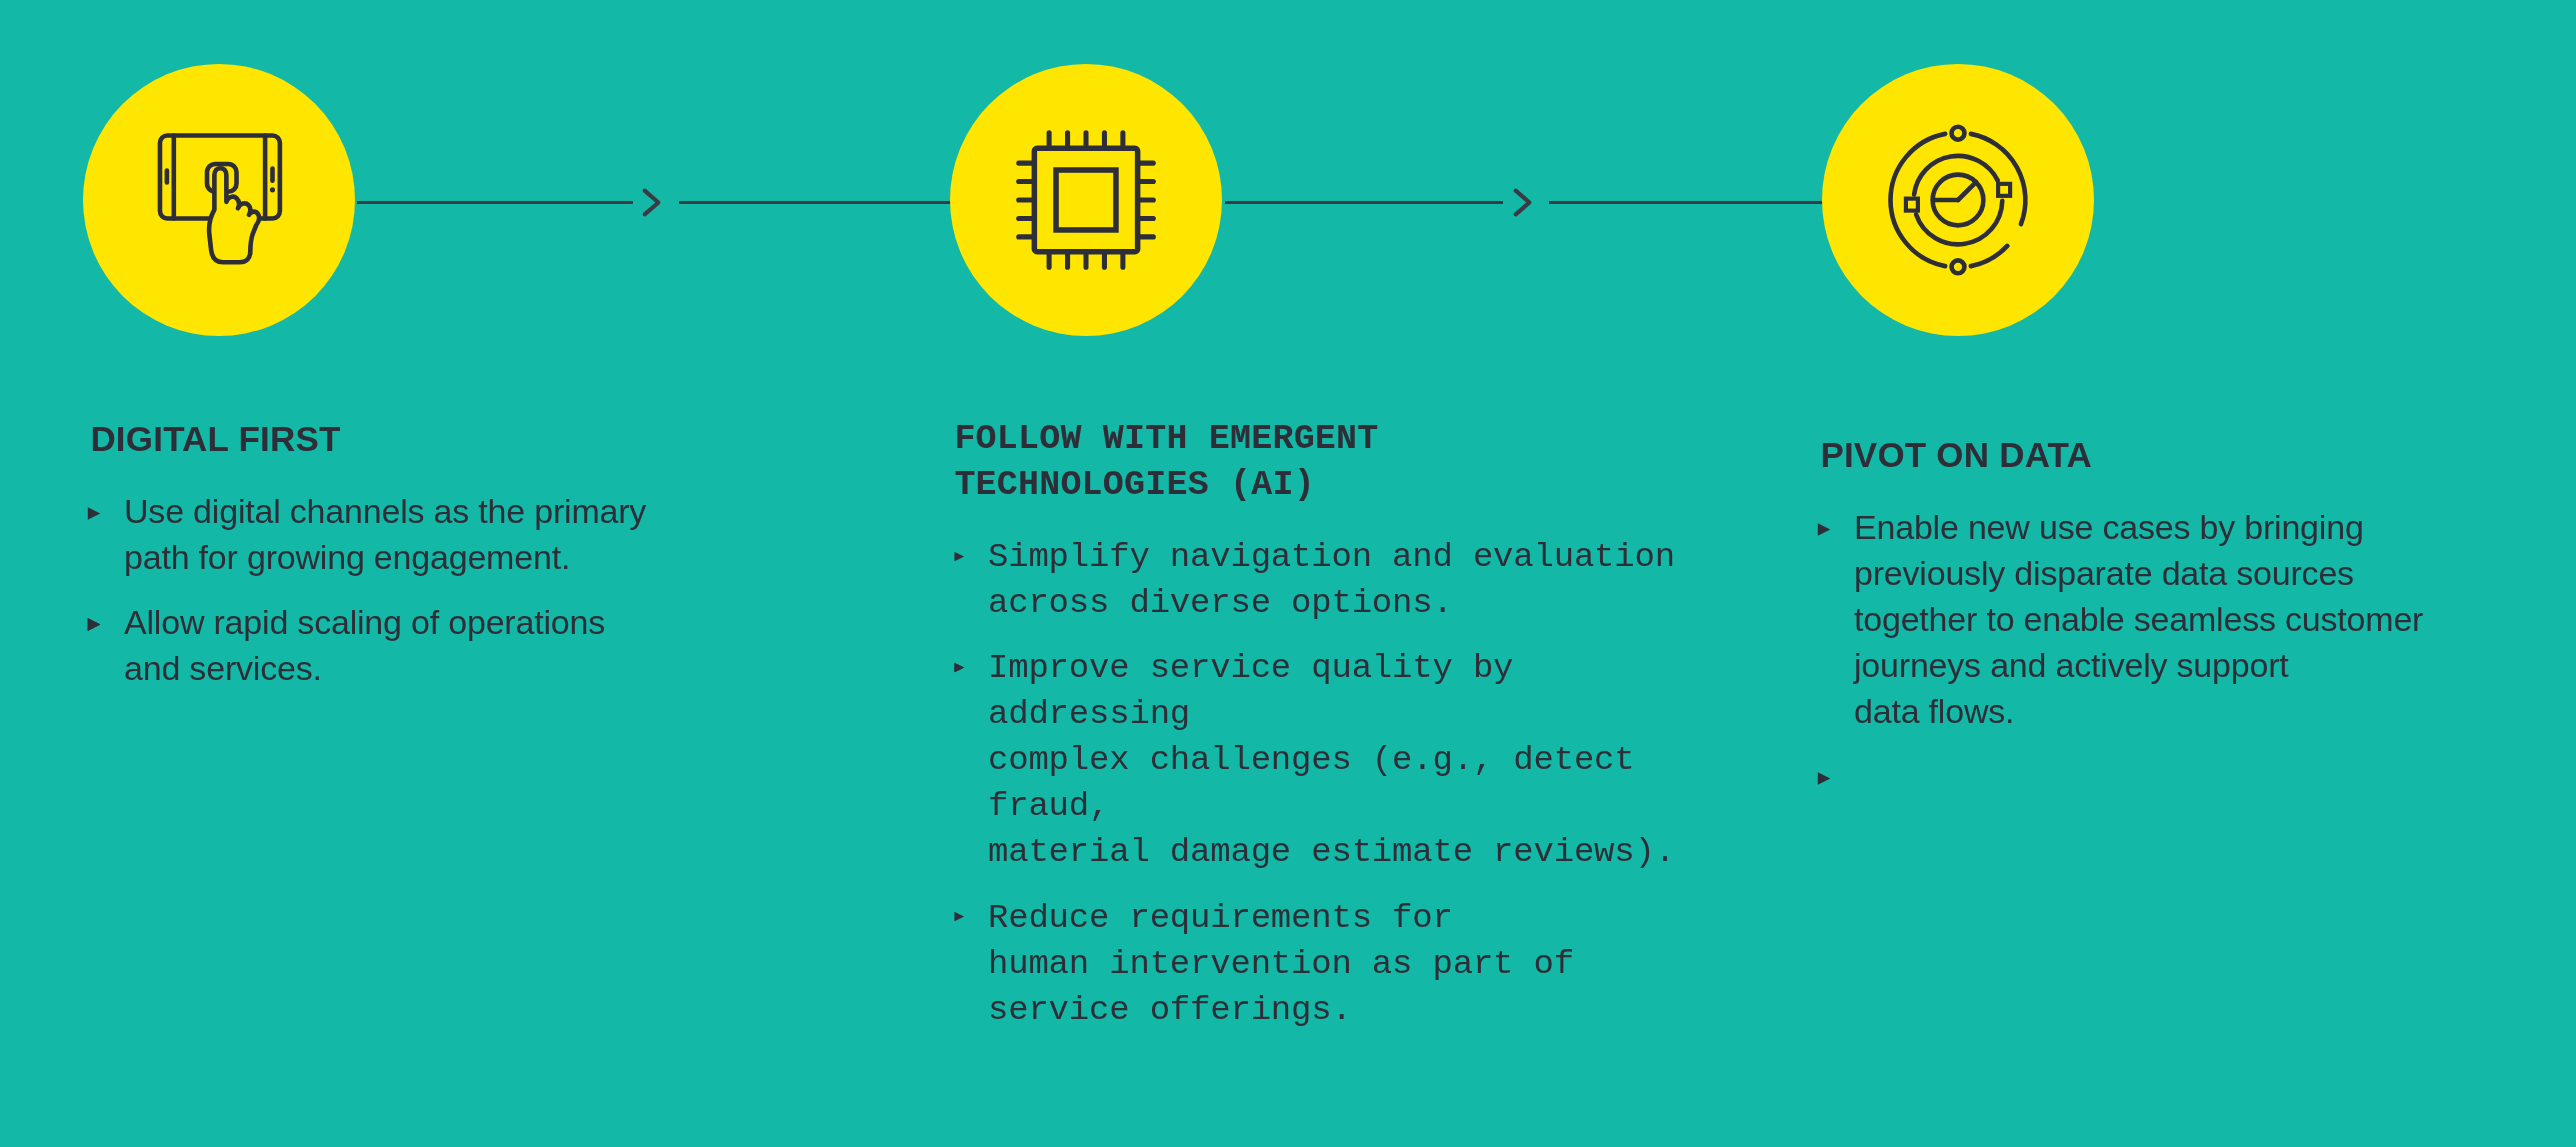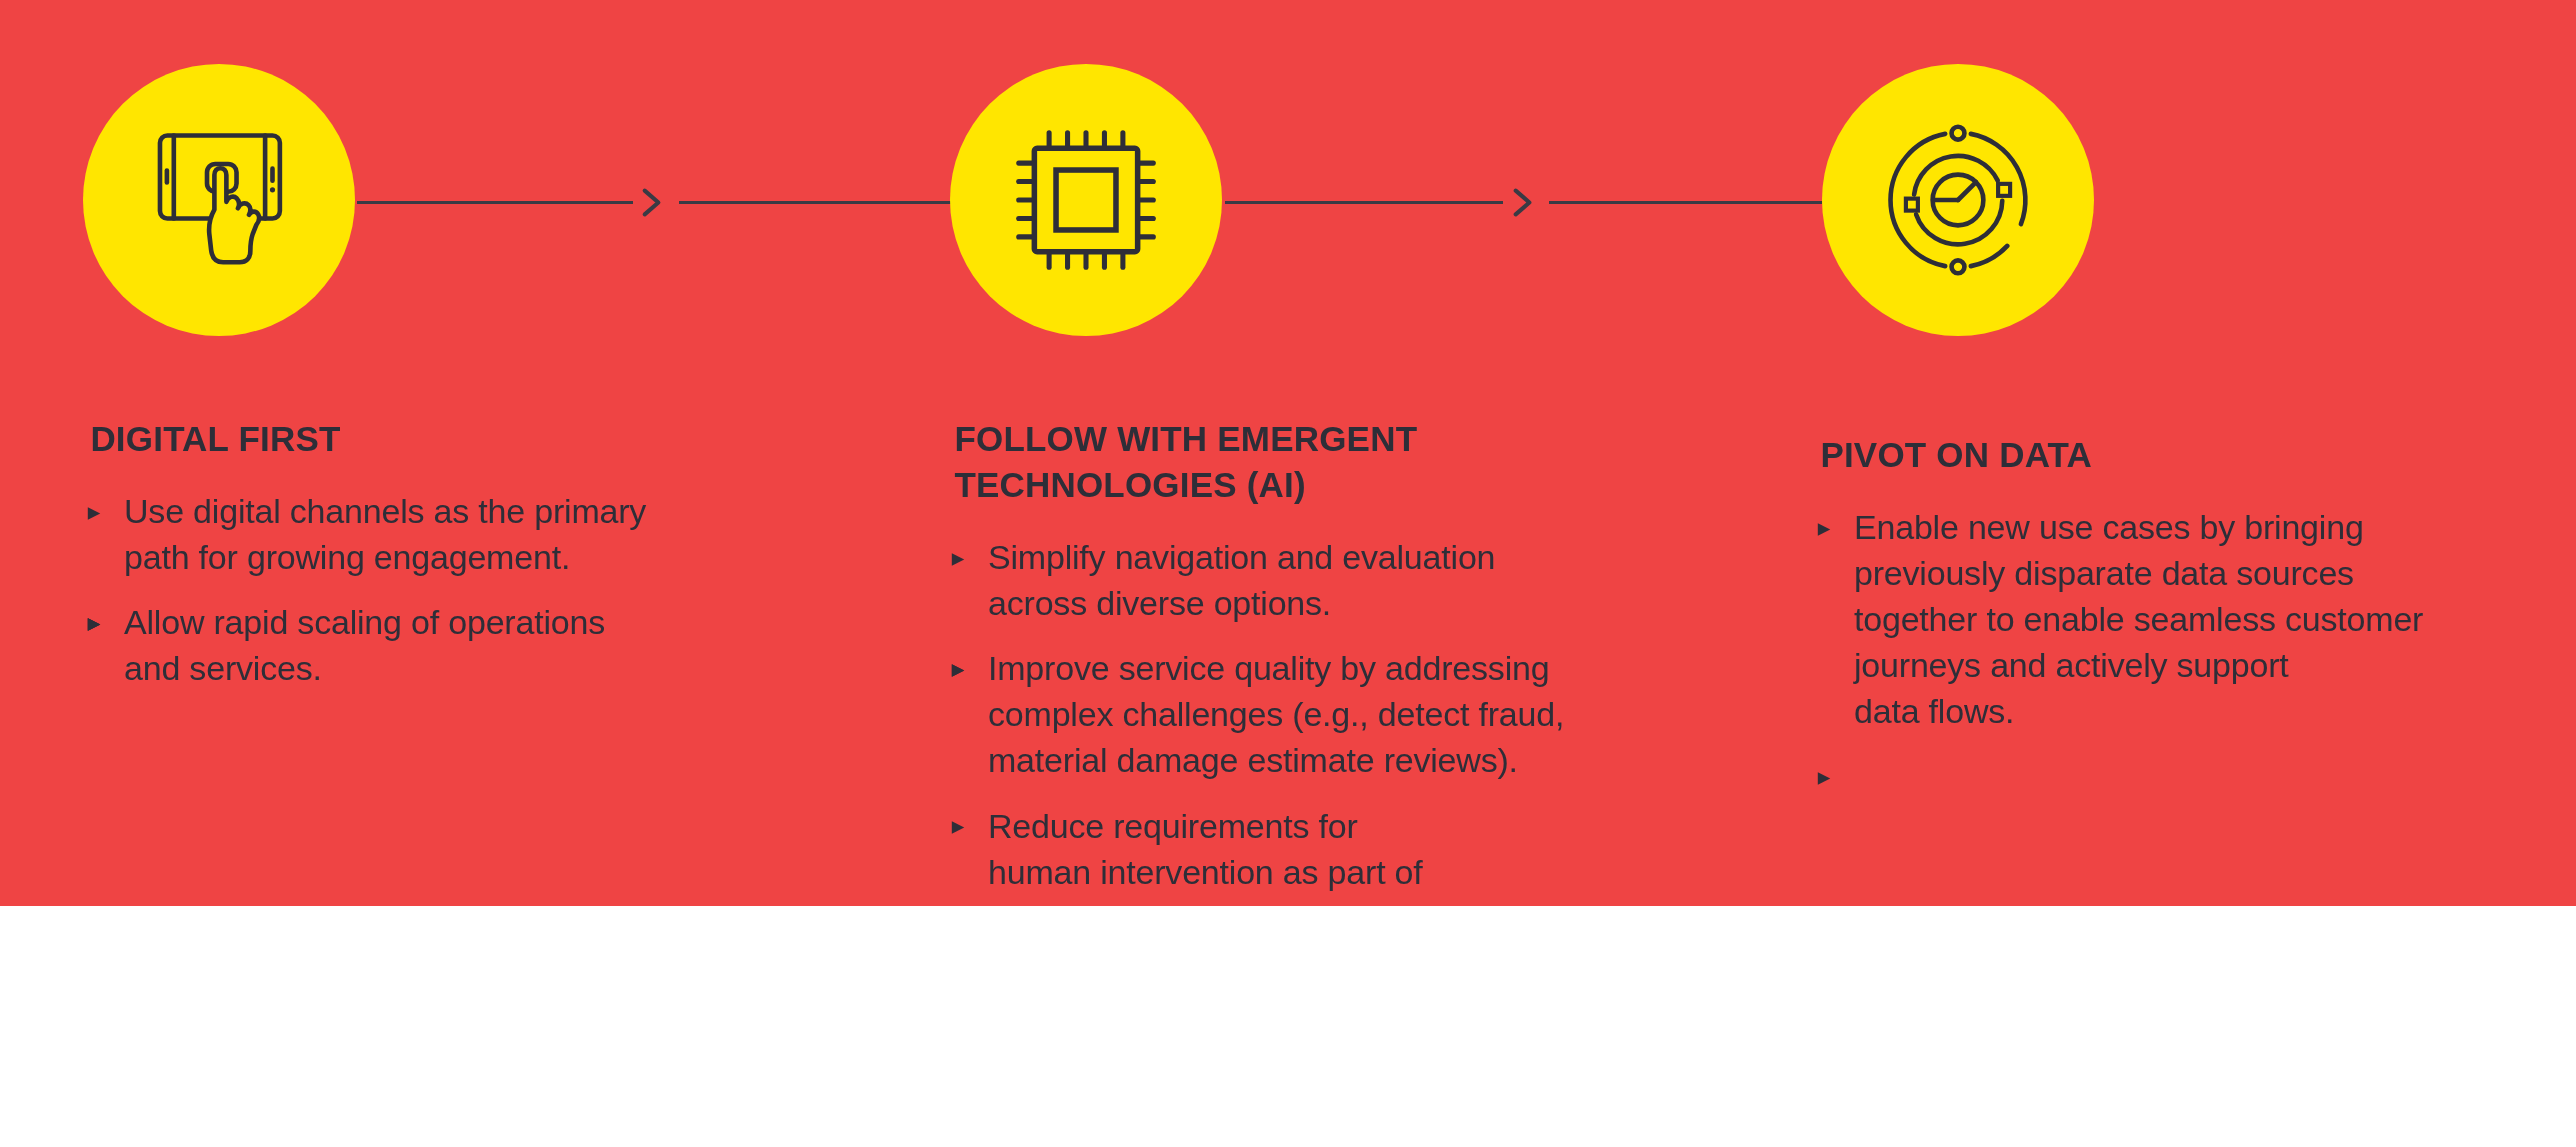--- a/index.html
+++ b/index.html
@@ -1,19 +1,19 @@
 <!DOCTYPE html>
 <html style="font-size:14.7px"><head>
 <meta charset="utf-8">
 <style>
   html,body{margin:0;padding:0;background:#ffffff;}
   .page{
     position:relative;
-    width:2576px;height:906px;
-    background:#ef4444;
+    width:2576px;height:1147px;
+    background:#14b8a6;
     font-family:"Liberation Sans", sans-serif;
     color:#2E2E38;
     overflow:hidden;
   }
   
   .step-circle{
     position:absolute;top:64px;
     width:272px;height:272px;border-radius:50%;
     background:#FFE600;
     display:flex;align-items:center;justify-content:center;
@@ -31,21 +31,21 @@
   .line-1b{left:679px;width:272px;}
   .line-2a{left:1225px;width:278px;}
   .line-2b{left:1549px;width:273px;}
   .chevron{position:absolute;top:187px;}
   .chevron-1{left:640px;}
   .chevron-2{left:1511px;}
 
   
   .col{position:absolute;top:416px;width:736px;}
   .col-1{left:84px;}
-  .col-2{left:948px;}
+  .col-2{left:948px;font-family:Liberation Mono, monospace;}
   .col-3{left:1814px;margin-top:16px;}
   .step-title{
     margin:0 0 26px 6.4px;
     font-size:35px;font-weight:700;line-height:46px;
     letter-spacing:0.2px;
     white-space:pre-line;
   }
   .bullets{list-style:none;margin:0;padding:0;}
   .bullets li{
     position:relative;

